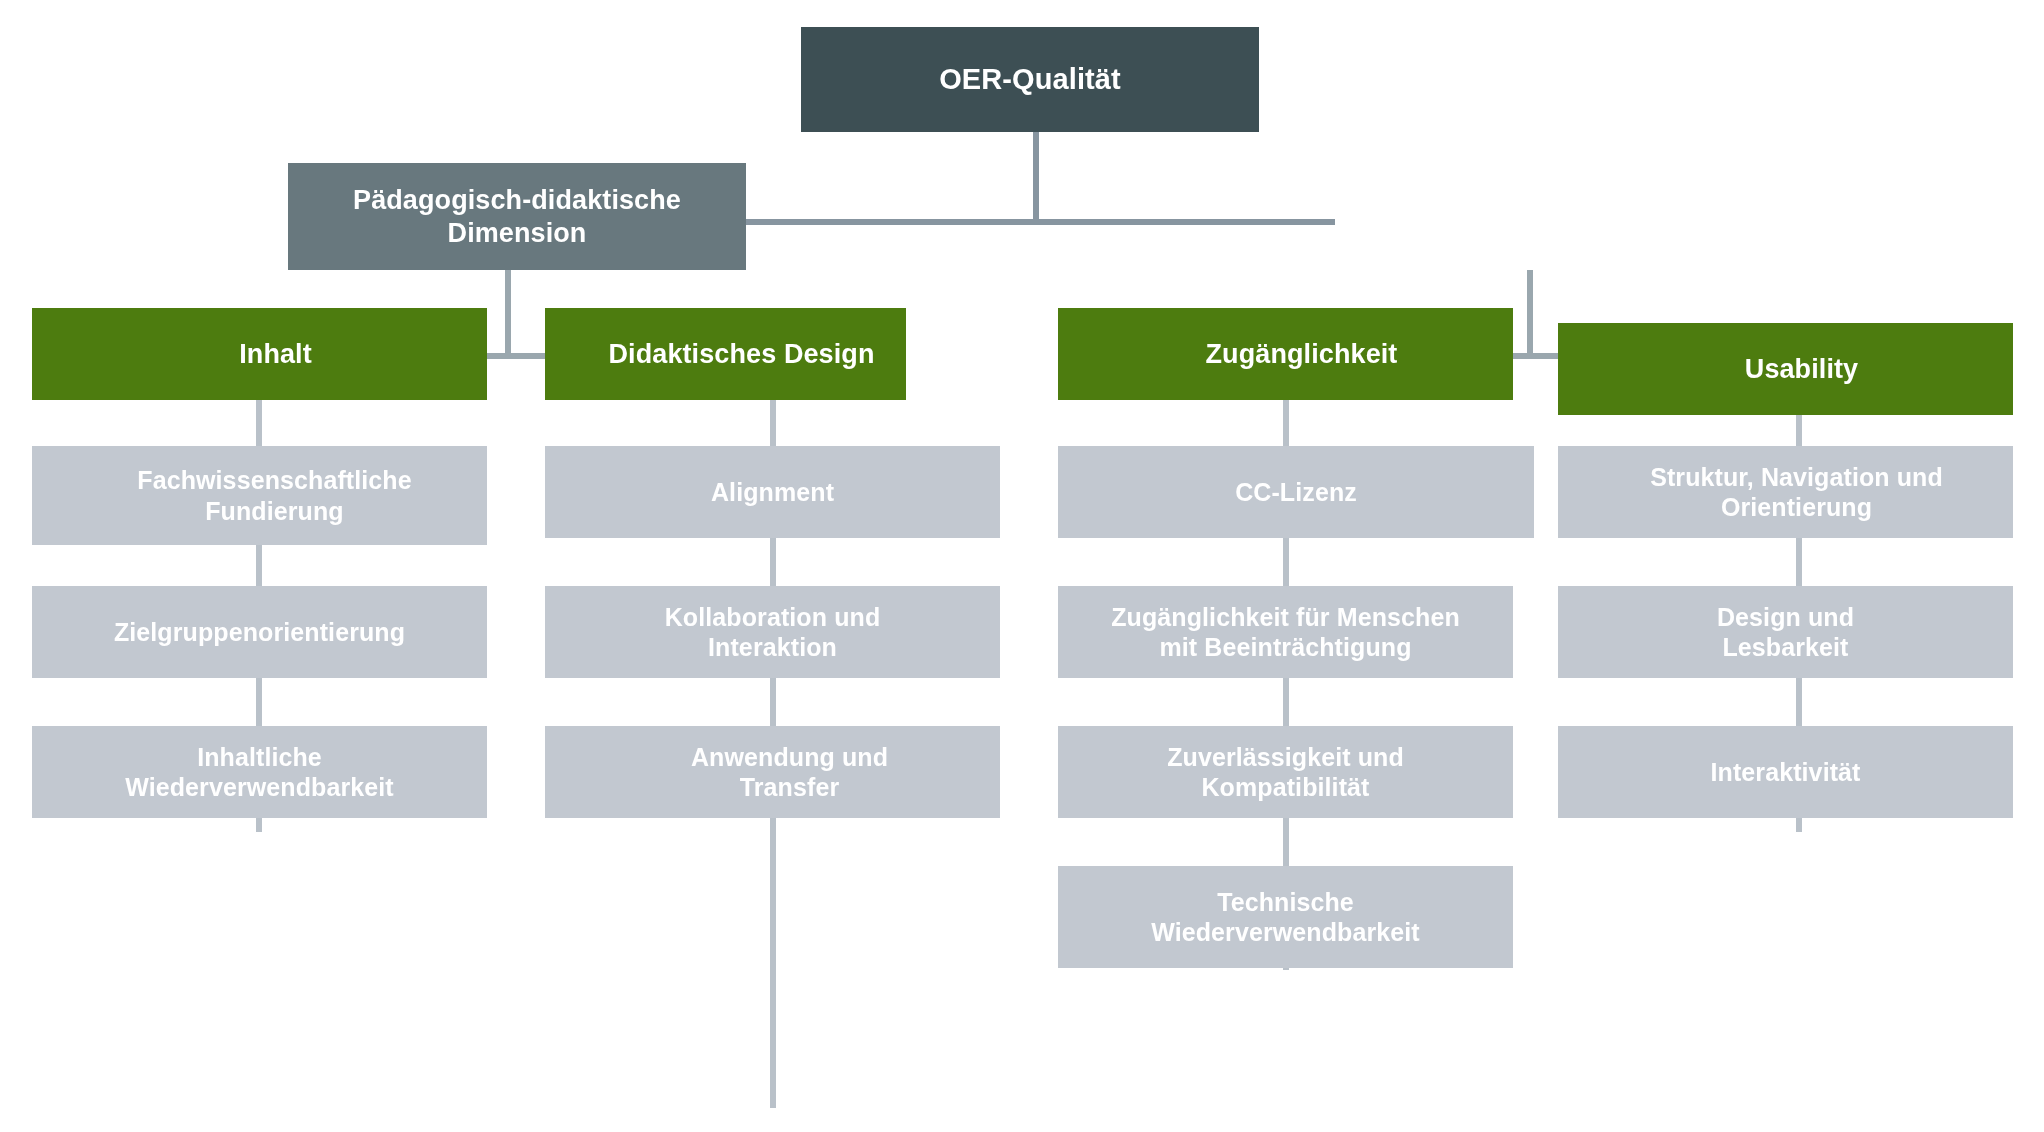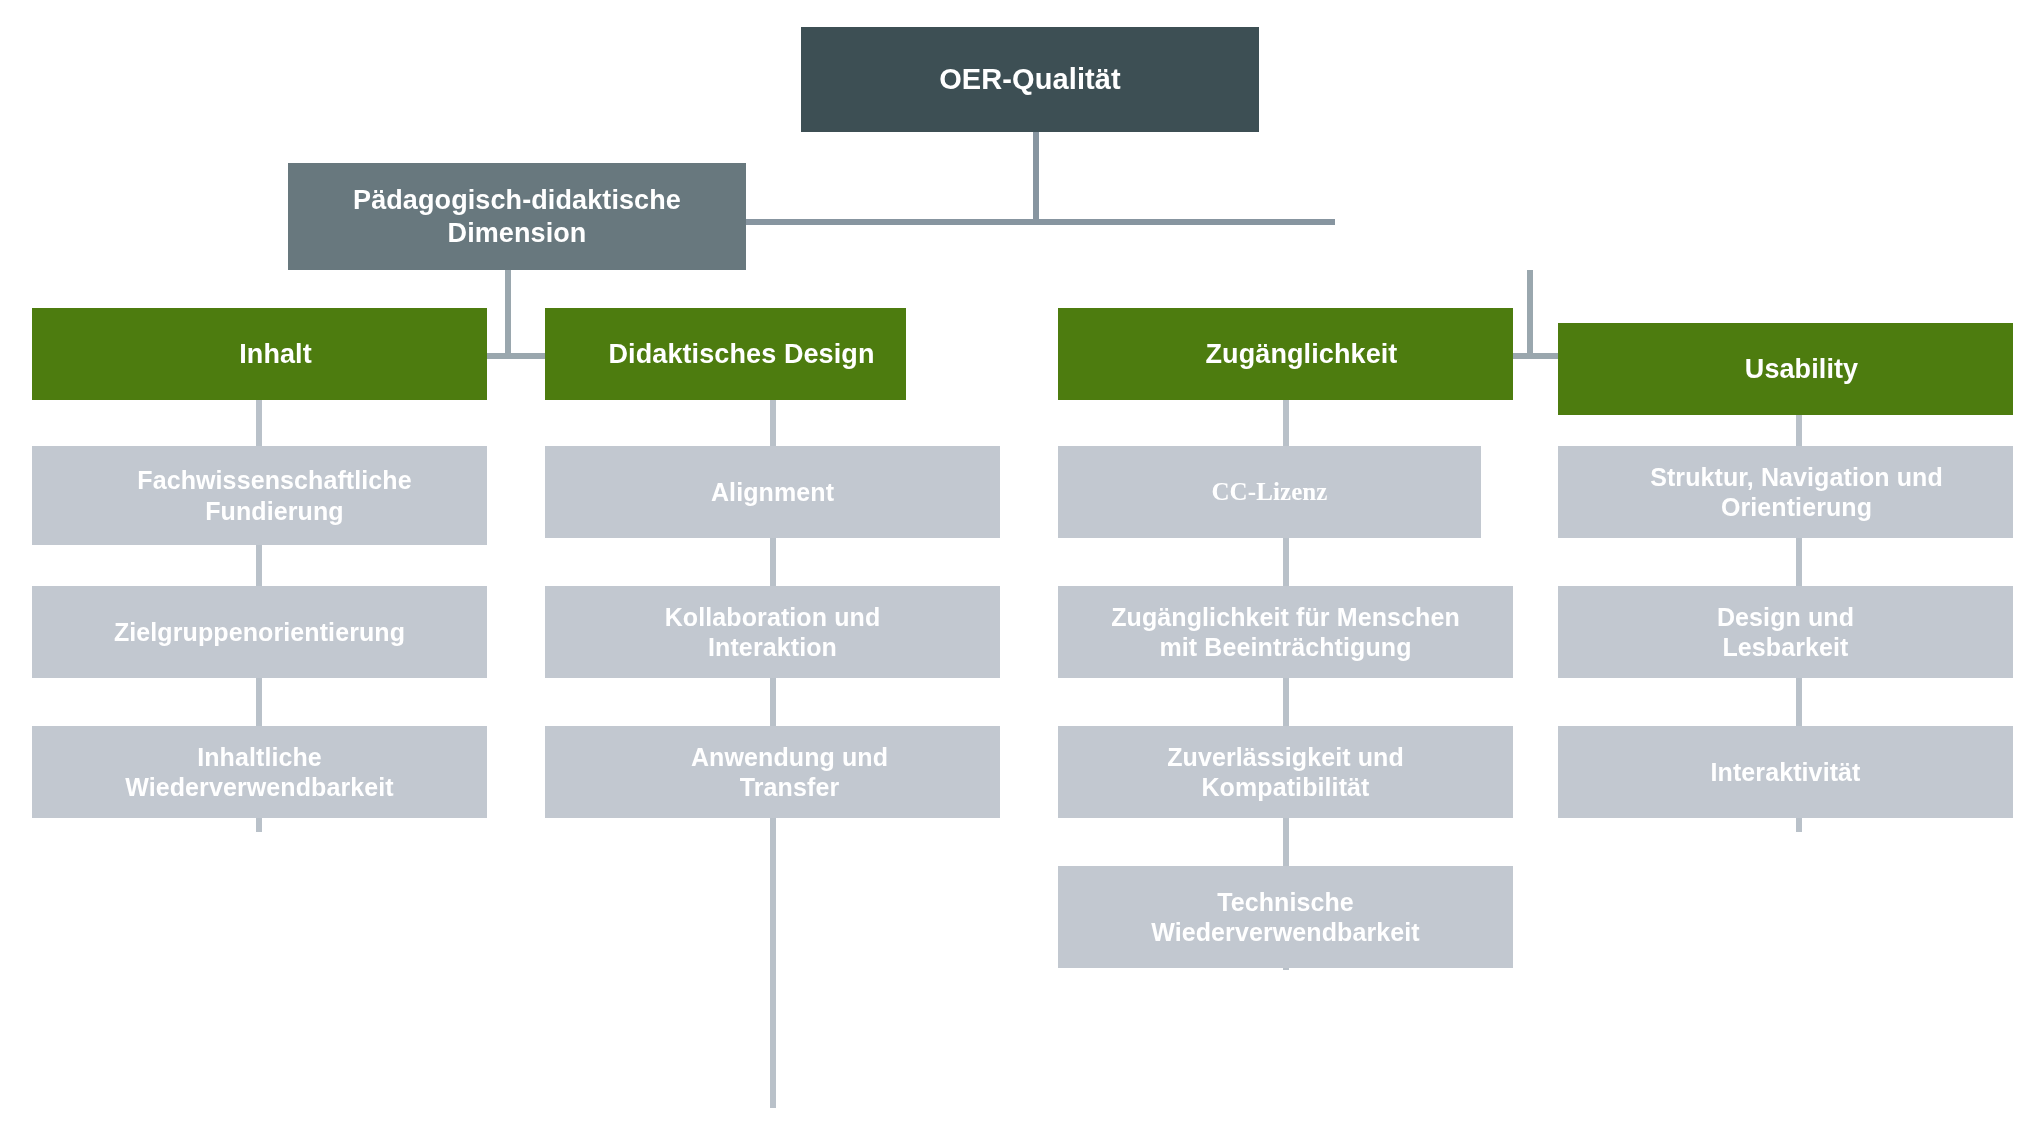--- a/index.html
+++ b/index.html
@@ -138,21 +138,21 @@
   </div>
   <div class="node lvl4" style="left:545px; top:586px; width:455px; height:92px;">
     <span class="lbl">Kollaboration und
 Interaktion</span>
   </div>
   <div class="node lvl4" style="left:545px; top:726px; width:455px; height:92px;padding-left:44px;">
     <span class="lbl">Anwendung und
 Transfer</span>
   </div>
 
-  <div class="node lvl4" style="left:1058px; top:446px; width:423px; height:92px;font-family:Liberation Serif, serif;">
+  <div class="node lvl4" style="left:1058px; top:446px; width:476px; height:92px;">
     <span class="lbl">CC-Lizenz</span>
   </div>
   <div class="node lvl4" style="left:1058px; top:586px; width:455px; height:92px;">
     <span class="lbl">Zugänglichkeit für Menschen
 mit Beeinträchtigung</span>
   </div>
   <div class="node lvl4" style="left:1058px; top:726px; width:455px; height:92px;">
     <span class="lbl">Zuverlässigkeit und
 Kompatibilität</span>
   </div>

